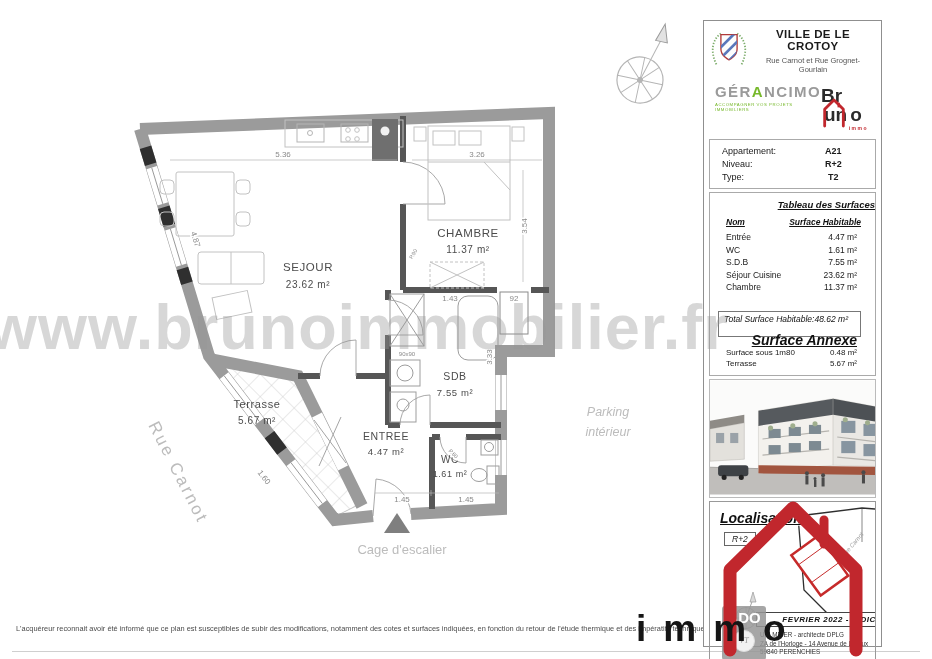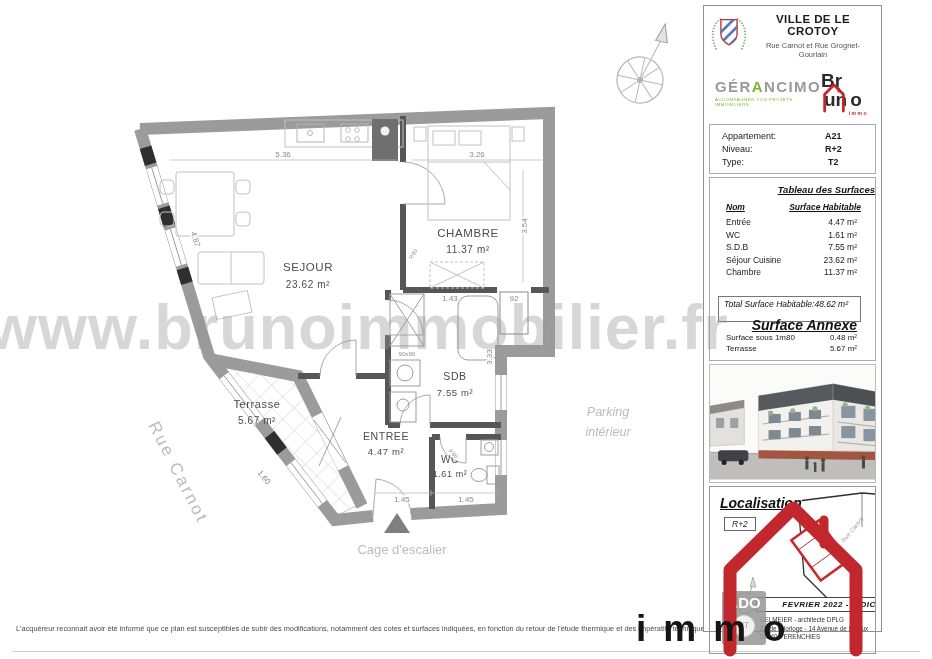--- a/index.html
+++ b/index.html
@@ -4,28 +4,28 @@
 <style>
   html,body{margin:0;padding:0;background:#fff}
   .page{position:relative;width:932px;height:659px;background:#fff;overflow:hidden;
         font-family:"Liberation Sans",sans-serif;color:#222}
   .plan-svg{position:absolute;left:0;top:0;z-index:1}
   .watermark{position:absolute;left:-12px;top:291px;z-index:4;font-size:63px;font-weight:bold;
         letter-spacing:1px;color:rgba(150,150,150,.38);white-space:nowrap;pointer-events:none}
   .bottom-rule{position:absolute;left:12px;top:651px;width:908px;border-top:1px solid #cfcfcf;z-index:2}
 
   
-  .panel{position:absolute;left:703px;top:5px;width:179px;height:627px;border:1px solid #8f8f8f;
+  .panel{position:absolute;left:703px;top:20px;width:179px;height:627px;border:1px solid #8f8f8f;
         background:#fff;z-index:3;box-sizing:border-box;padding:3px}
   .phead{display:flex;align-items:center;gap:5px;padding:4px 4px 1px}
   .arms{width:36px;flex:none}
   .htitles{flex:1}
   .htitle{font-size:11.5px;font-weight:bold;letter-spacing:.4px;text-align:center;color:#1a1a1a}
   .hsub{font-size:7.5px;color:#555;text-align:center;margin-top:4px}
-  .logos{display:flex;justify-content:space-between;align-items:center;padding:8px 10px 6px 8px}
+  .logos{display:flex;justify-content:space-between;align-items:flex-start;padding:8px 10px 6px 8px}
   .ger-main{font-size:15px;letter-spacing:1.4px;color:#9a9a9a;font-weight:bold}
   .ger-a{color:#76b82a}
   .ger-tag{font-size:4.3px;color:#76b82a;letter-spacing:.55px;margin-top:2px}
   .bmini{position:relative;font-size:19px;font-weight:bold;color:#2b2b2b;line-height:1;padding-top:3px}
   .bm-un{position:relative;display:inline-block;padding:0 3px}
   .bm-house{position:absolute;left:-1px;top:-9px;width:28px;height:33px}
   .bm-tag{font-size:5px;color:#c1272d;text-align:right;letter-spacing:1.5px;margin-top:2px}
 
   .ibox{border:1px solid #aaa;margin:2px 2px 0;padding:5px 12px 4px}
   .irow{display:flex;font-size:9px;line-height:13px;color:#1a1a1a}

